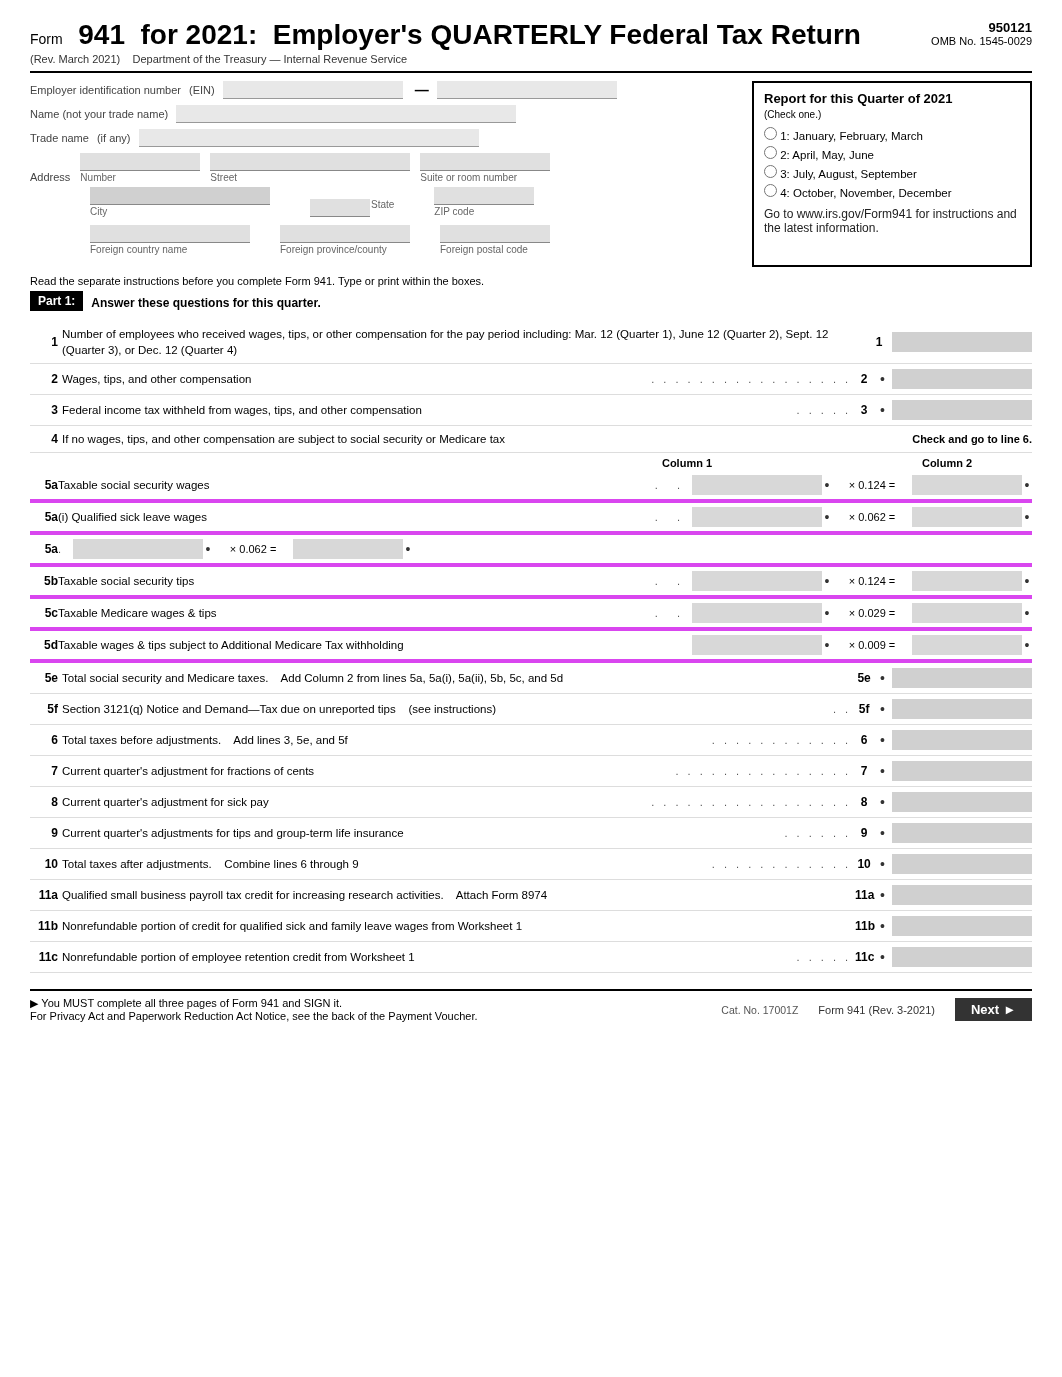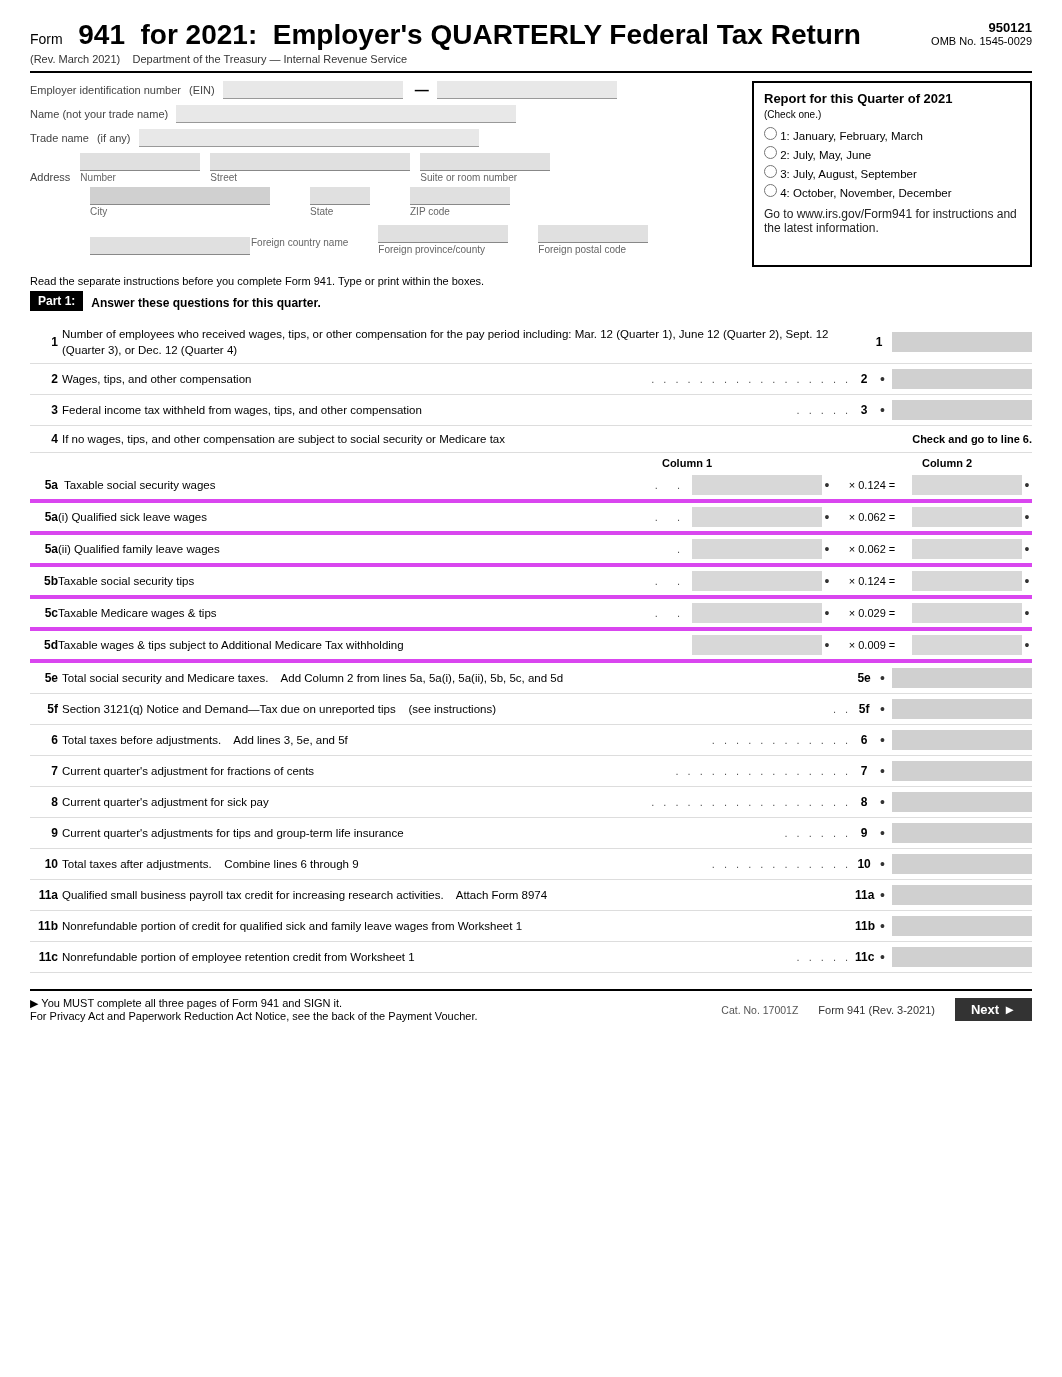--- a/index.html
+++ b/index.html
@@ -319,31 +319,31 @@
         <div style="display:flex; flex-direction:column; gap:1px;">
           <div class="addr-field" style="width:130px;"></div>
           <span class="addr-label">Suite or room number</span>
         </div>
       </div>
       <div class="address-row" style="margin-left:60px;">
         <div style="display:flex; flex-direction:column; gap:1px;">
           <div class="addr-field" style="width:180px; background:#d0d0d0;"></div>
           <span class="addr-label">City</span>
         </div>
-        <div style="display:flex; flex-direction:column; gap:1px; margin-left:30px;">
+        <div style="display:flex; flex-direction:row; gap:1px; margin-left:30px;">
           <div class="addr-field" style="width:60px;"></div>
           <span class="addr-label">State</span>
         </div>
         <div style="display:flex; flex-direction:column; gap:1px; margin-left:30px;">
           <div class="addr-field" style="width:100px;"></div>
           <span class="addr-label">ZIP code</span>
         </div>
       </div>
       <div class="address-row" style="margin-left:60px; margin-top:8px;">
-        <div style="display:flex; gap:1px;">
+        <div style="display:flex; flex-direction:column; gap:1px;">
           <div class="addr-field" style="width:160px;"></div>
           <span class="addr-label">Foreign country name</span>
         </div>
         <div style="display:flex; flex-direction:column; gap:1px; margin-left:20px;">
           <div class="addr-field" style="width:130px;"></div>
           <span class="addr-label">Foreign province/county</span>
         </div>
         <div style="display:flex; flex-direction:column; gap:1px; margin-left:20px;">
           <div class="addr-field" style="width:110px;"></div>
           <span class="addr-label">Foreign postal code</span>
@@ -355,21 +355,21 @@
   <div class="right-quarter-box">
     <div class="quarter-box-title">
       <span>Report for this Quarter of 2021</span><br>
       <span style="font-weight:normal; font-size:10px;">(Check one.)</span>
     </div>
     <div>
       <label class="quarter-option">
         <input type="radio" name="quarter" value="1" style=""> <span>1: January, February, March</span>
       </label>
       <label class="quarter-option">
-        <input type="radio" name="quarter" value="2" style=""> <span>2: July, May, June</span>
+        <input type="radio" name="quarter" value="2" style=""> <span>2: April, May, June</span>
       </label>
       <label class="quarter-option">
         <input type="radio" name="quarter" value="3" style=""> <span>3: July, August, September</span>
       </label>
       <label class="quarter-option">
         <input type="radio" name="quarter" value="4" style=""> <span>4: October, November, December</span>
       </label>
     </div>
     <div class="quarter-footer">Go to www.irs.gov/Form941  for instructions and the latest information.</div>
   </div>
@@ -418,41 +418,40 @@
 
 <div class="col-headers">
   <div class="col1-label">Column 1</div>
   <div style="width:80px;"></div>
   <div class="col2-label">Column 2</div>
 </div>
 
 <div>
   <div class="grid-line">
     <span class="line-num">5a</span>
-    <span class="line-desc" style="min-width:180px;margin-left:6px;">Taxable social security wages</span>
+    <span class="line-desc" style="min-width:180px;">Taxable social security wages</span>
     <span style="letter-spacing:8px; color:#555; font-size:11px; margin-right:4px;">. .</span>
     <div class="grid-col1"></div>
     <span class="grid-bullet">•</span>
     <span class="grid-mul">× 0.124 =</span>
     <div class="grid-col2"></div>
     <span class="grid-bullet">•</span>
   </div>
   <div class="grid-line">
     <span class="line-num">5a</span>
     <span class="line-desc" style="min-width:180px;">(i)  Qualified sick leave wages</span>
     <span style="letter-spacing:8px; color:#555; font-size:11px; margin-right:4px;">. .</span>
     <div class="grid-col1"></div>
     <span class="grid-bullet">•</span>
     <span class="grid-mul">× 0.062 =</span>
     <div class="grid-col2"></div>
     <span class="grid-bullet">•</span>
   </div>
   <div class="grid-line">
     <span class="line-num">5a</span>
-    <span class="line-desc" style="min-width:180px;">(ii)  Qualified family leave wages</span>
     <span style="letter-spacing:8px; color:#555; font-size:11px; margin-right:4px;">.</span>
     <div class="grid-col1"></div>
     <span class="grid-bullet">•</span>
     <span class="grid-mul">× 0.062 =</span>
     <div class="grid-col2"></div>
     <span class="grid-bullet">•</span>
   </div>
   <div class="grid-line">
     <span class="line-num">5b</span>
     <span class="line-desc" style="min-width:180px;">Taxable social security tips</span>

